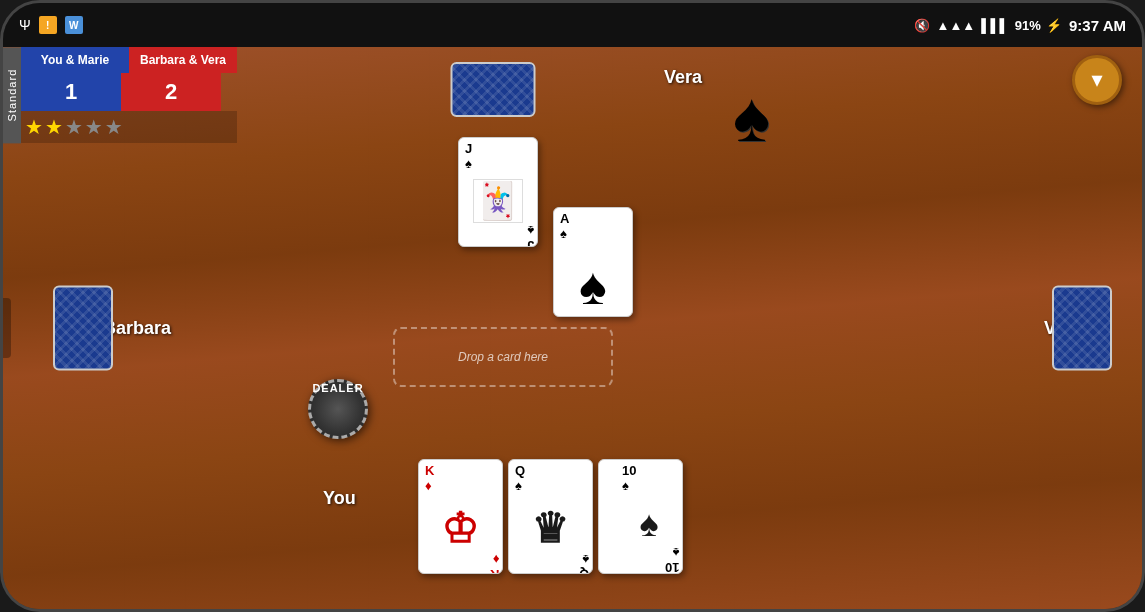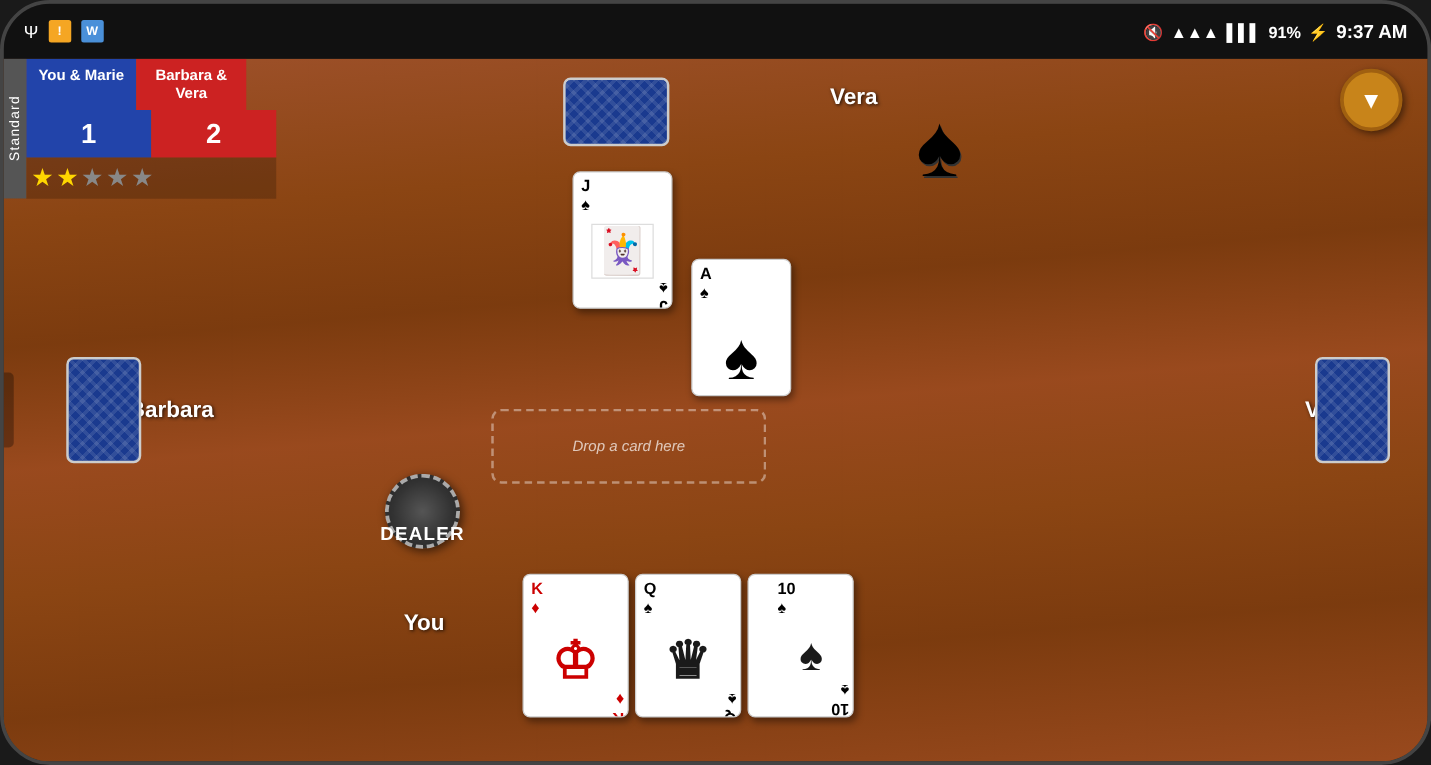--- a/index.html
+++ b/index.html
@@ -156,21 +156,21 @@
     .score-teams {
       display: flex;
       flex-direction: column;
     }
 
     .team-headers {
       display: flex;
     }
 
     .team-header {
-      width: 88px;
+      width: 108px;
       padding: 6px 4px;
       text-align: center;
       color: white;
       font-size: 12px;
       font-weight: bold;
       line-height: 1.2;
     }
 
     .team-header.blue { background: #2244aa; }
     .team-header.red { background: #cc2222; }
@@ -362,24 +362,24 @@
     .dealer-chip {
       position: absolute;
       bottom: 170px;
       left: 305px;
       width: 60px;
       height: 60px;
       border-radius: 50%;
       background: radial-gradient(circle, #555 0%, #333 60%, #222 100%);
       border: 3px dashed #aaa;
       display: flex;
-      align-items: flex-end;
-      justify-content: center;
-      color: white;
-      font-size: 15px;
+      align-items: flex-start;
+      justify-content: center;
+      color: white;
+      font-size: 11px;
       font-weight: bold;
       letter-spacing: 1px;
       text-transform: uppercase;
       box-shadow: 2px 2px 8px rgba(0,0,0,0.6);
       z-index: 10;
     }
 
     .card-king {
       width: 85px;
       height: 115px;

